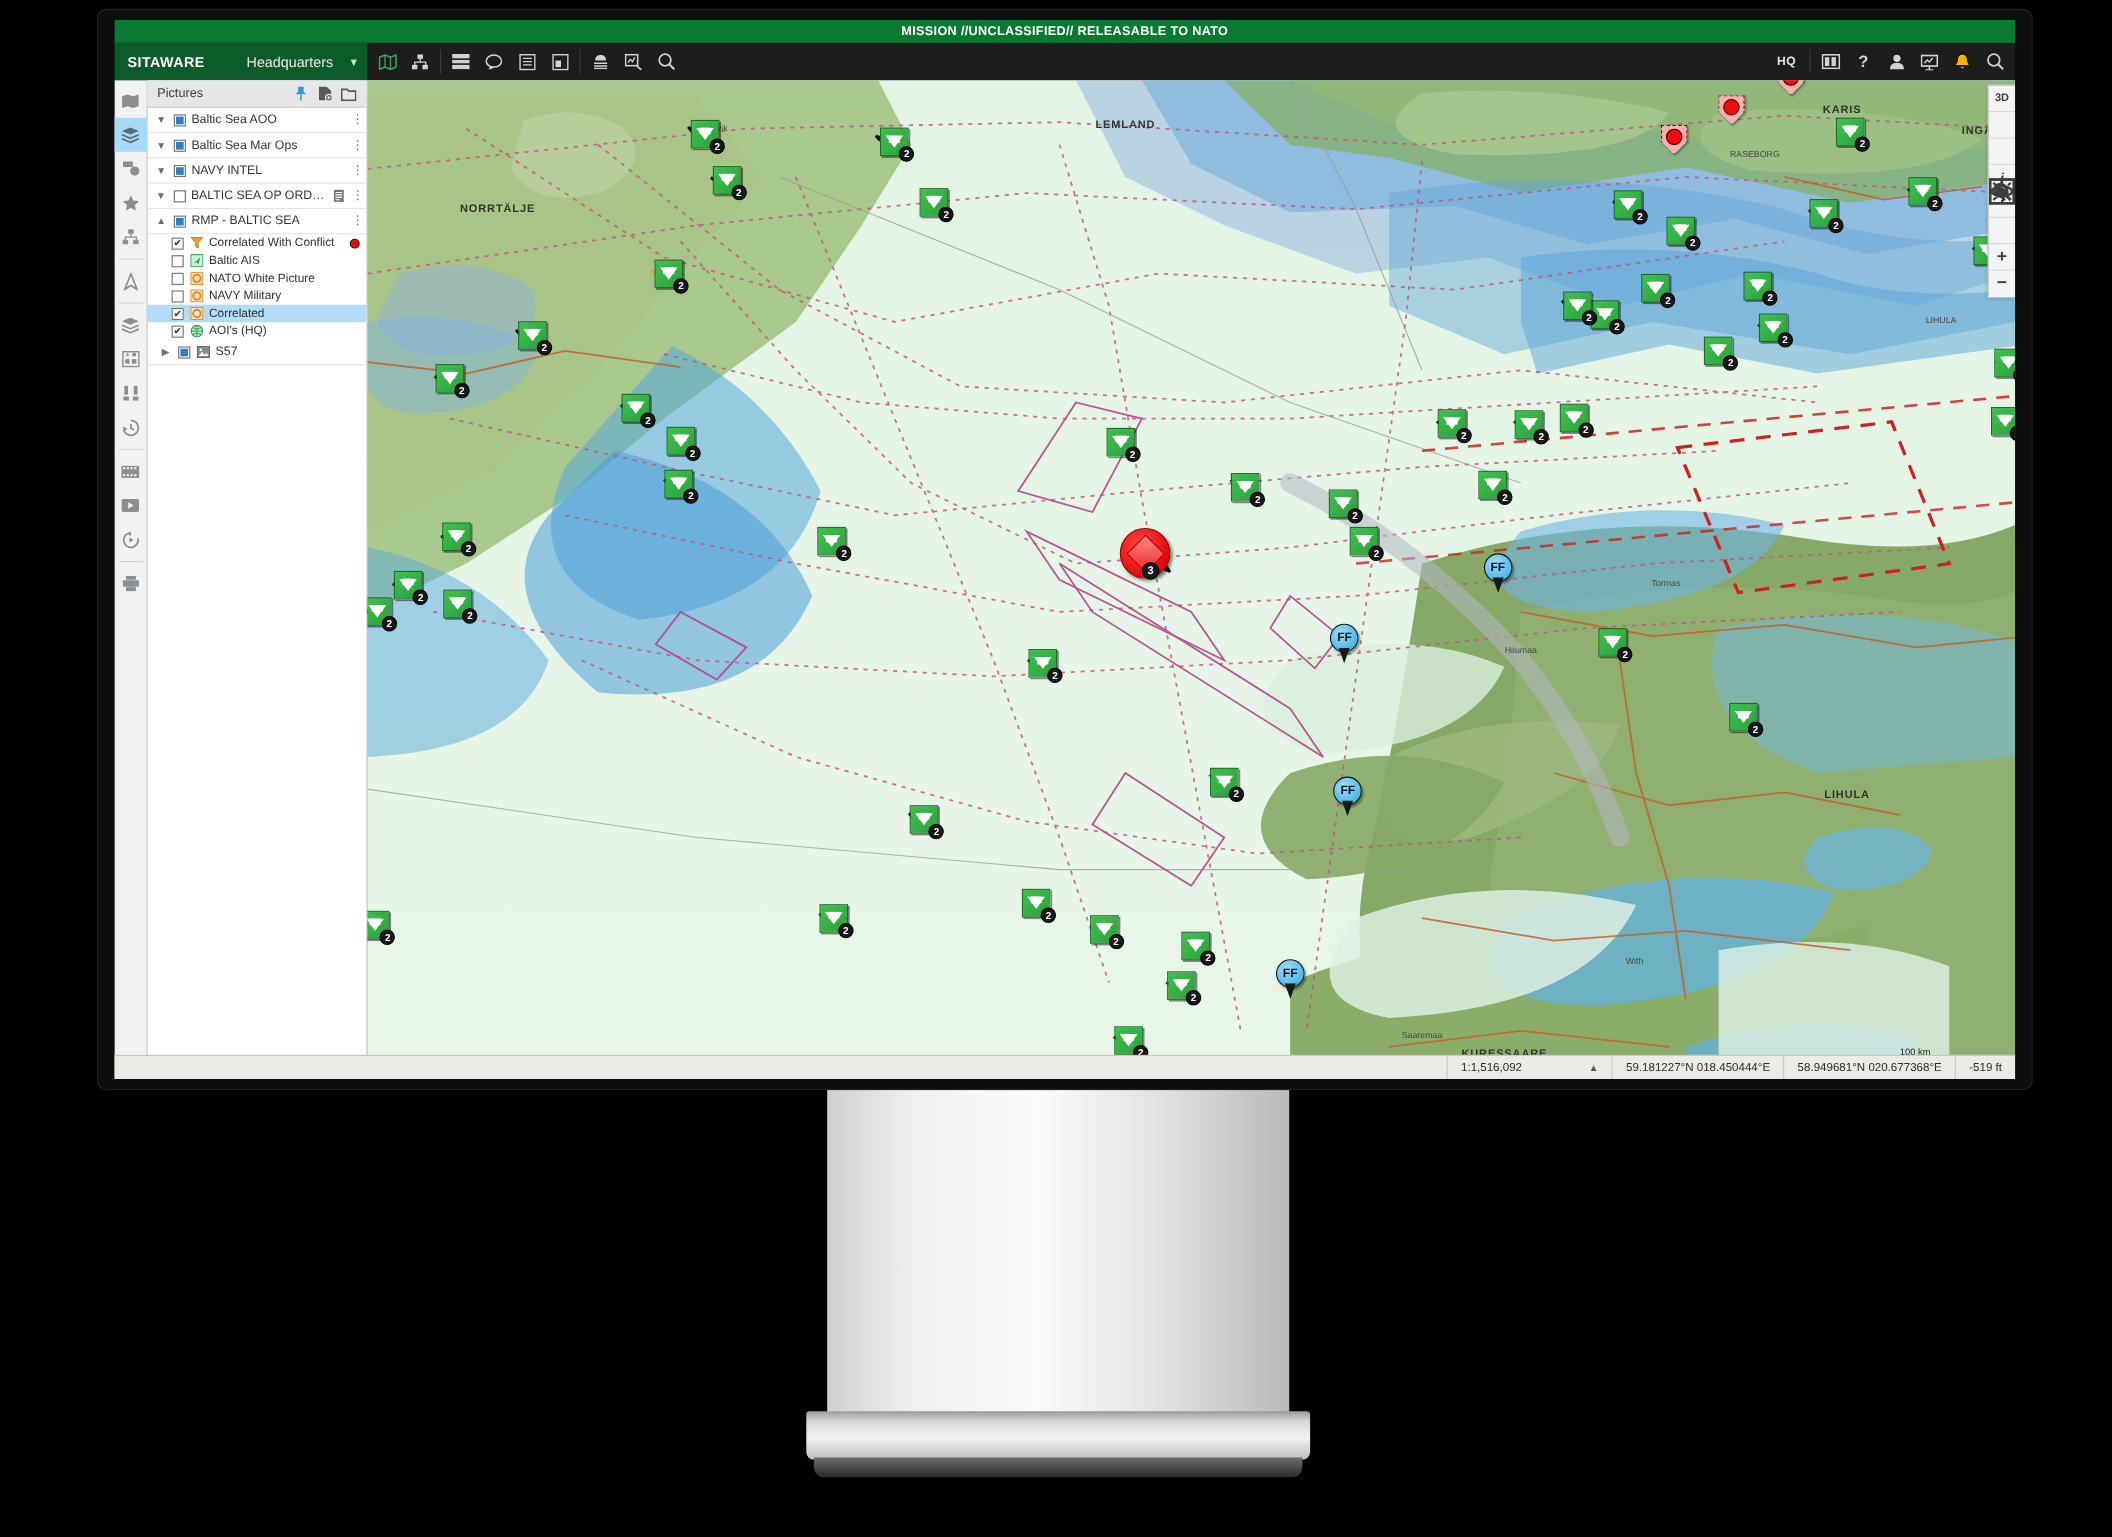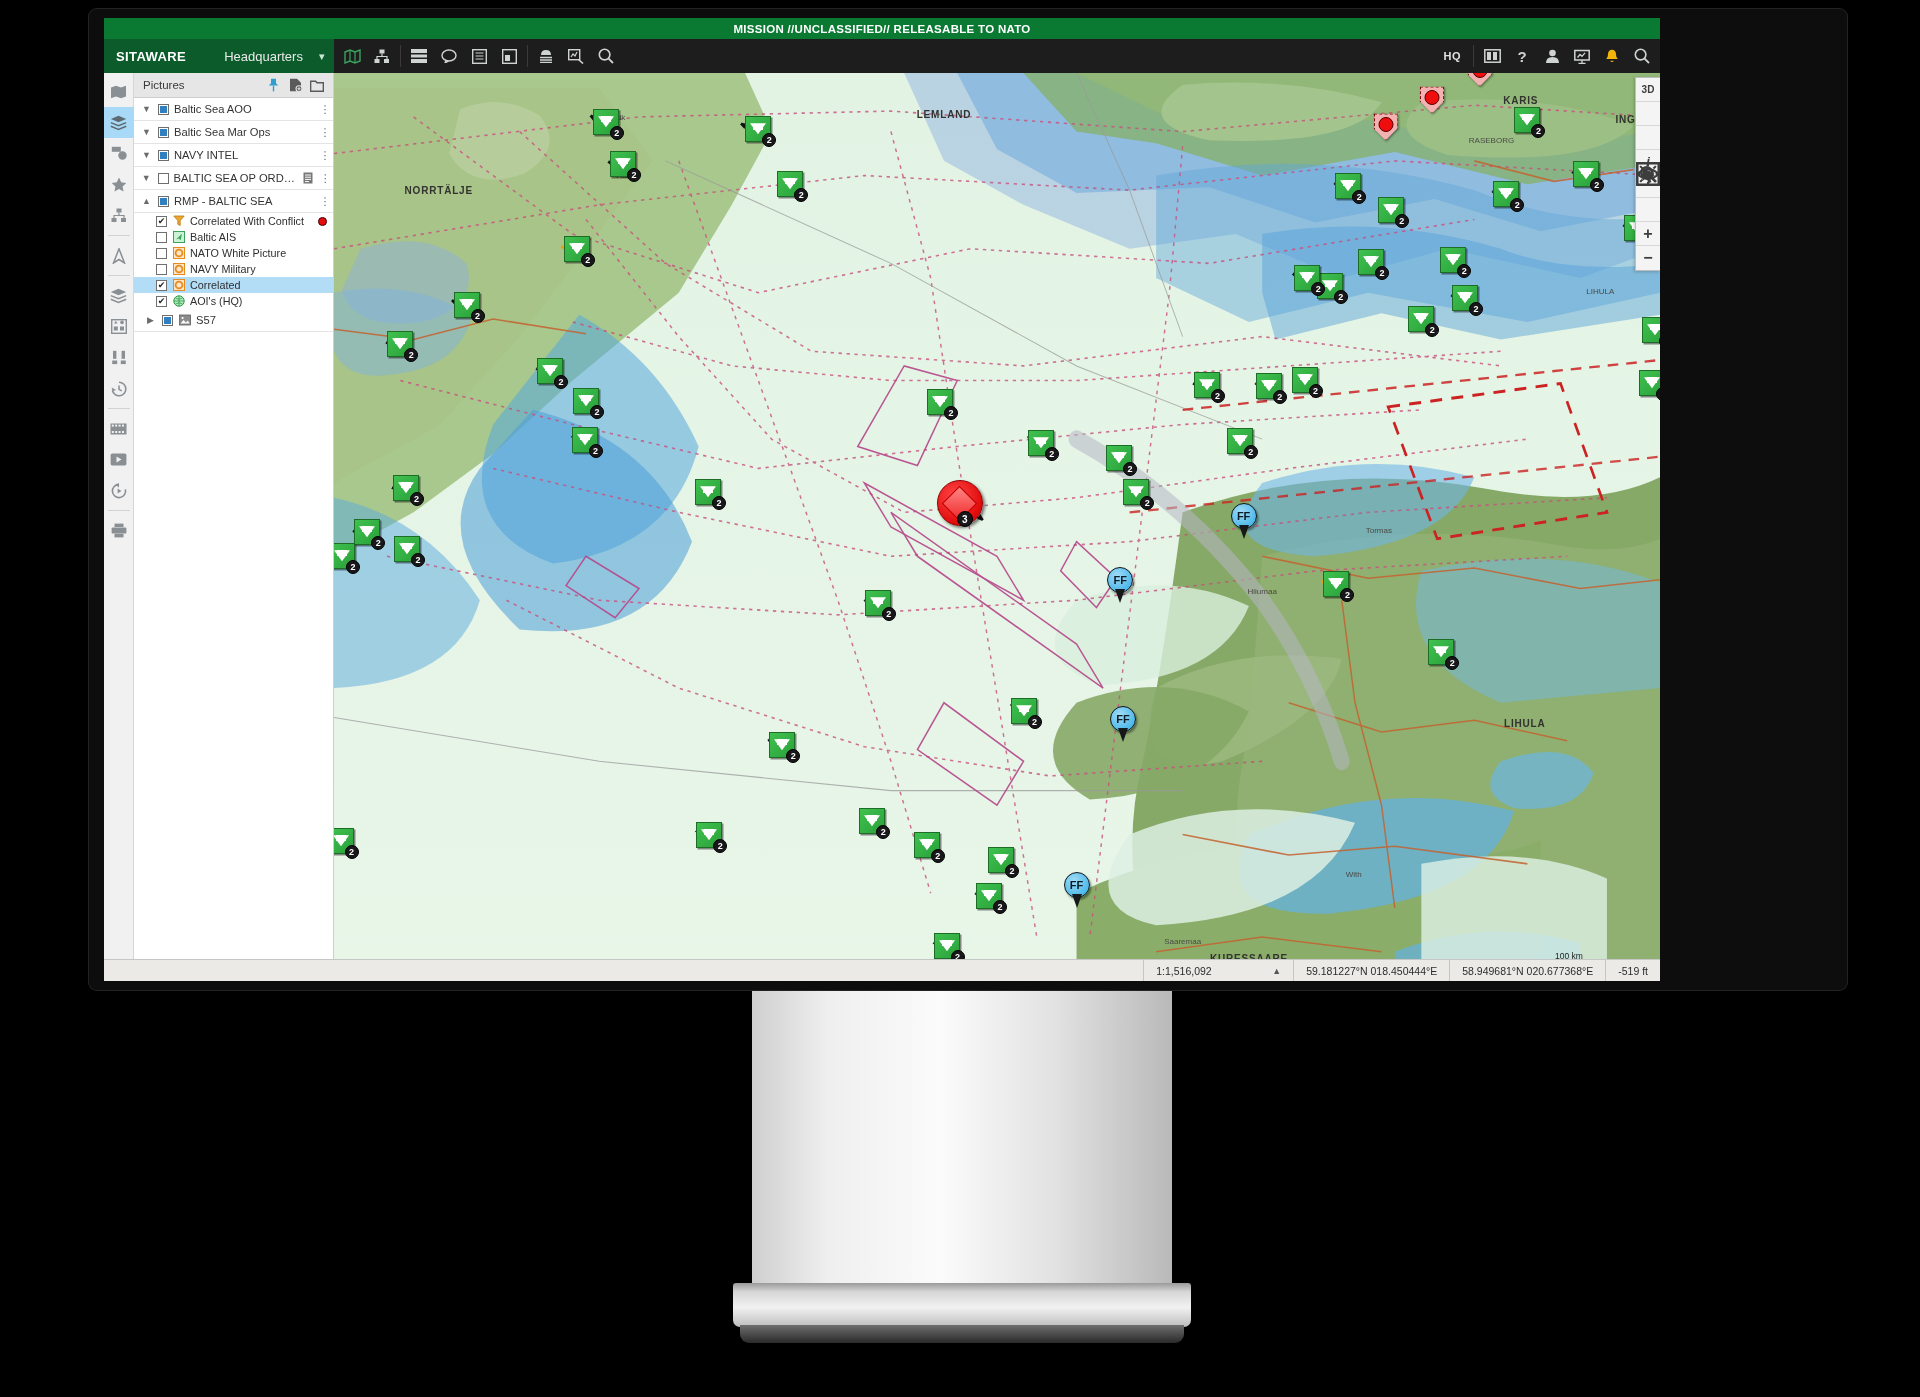--- a/index.html
+++ b/index.html
@@ -11,21 +11,21 @@
   }
   #root { position: relative; width: 1920px; height: 1397px; background: #000; }
 
   
   .monitor-bezel {
     position: absolute; left: 88px; top: 8px; width: 1760px; height: 983px;
     background: #0d0d0d; border-radius: 9px;
     box-shadow: inset 0 0 0 1px #232323;
   }
   .monitor-screen {
-    position: absolute; left: 104px; top: 18px; width: 1556px; height: 963px;
+    position: absolute; left: 104px; top: 18px; width: 1728px; height: 963px;
     background: #1b1b1b; overflow: hidden;
   }
   .stand-neck {
     position: absolute; left: 752px; top: 991px; width: 420px; height: 300px;
     background: linear-gradient(to right,#cfcfcf 0%, #efefef 18%, #fbfbfb 45%, #e2e2e2 72%, #b9b9b9 100%);
   }
   .stand-base {
     position: absolute; left: 733px; top: 1283px; width: 458px; height: 44px;
     background: linear-gradient(to bottom,#9a9a9a 0%, #d6d6d6 20%, #f2f2f2 55%, #bdbdbd 100%);
     border-radius: 3px 3px 7px 7px;
@@ -694,21 +694,21 @@
             <path d="M560 250 Q640 290 700 360 Q740 410 760 470" stroke="#b6b6c4" stroke-width="12" fill="none" opacity=".55" stroke-linecap="round"></path>
           </svg>
 
           <div id="map-labels">
               <div class="mlabel big" style="left: 7.9%; top: 12.9%;">NORRTÄLJE</div>
               <div class="mlabel small" style="left: 21.1%; top: 4.8%;">Tul vik</div>
               <div class="mlabel small" style="left: 21.7%; top: 11.2%;">Väs</div>
               <div class="mlabel big" style="left: 46%; top: 4.5%;">LEMLAND</div>
               <div class="mlabel big" style="left: 89.5%; top: 3%;">KARIS</div>
               <div class="mlabel big" style="left: 97.7%; top: 5.1%;">INGÅ</div>
-              <div class="mlabel small" style="left: 84.2%; top: 7.4%; margin-left: 41px;">RASEBORG</div>
+              <div class="mlabel small" style="left: 84.2%; top: 7.4%;">RASEBORG</div>
               <div class="mlabel small" style="left: 95.5%; top: 24%;">LIHULA</div>
               <div class="mlabel small" style="left: 70%; top: 57%;">Hiiumaa</div>
               <div class="mlabel small" style="left: 78.8%; top: 50.3%;">Tormas</div>
               <div class="mlabel big" style="left: 89.8%; top: 71.6%;">LIHULA</div>
               <div class="mlabel small" style="left: 76.9%; top: 88.2%;">With</div>
               <div class="mlabel small" style="left: 64%; top: 95.6%;">Saaremaa</div>
               <div class="mlabel big" style="left: 69%; top: 97.5%;">KURESSAARE</div>
             </div>
 
           <div id="map-markers">

